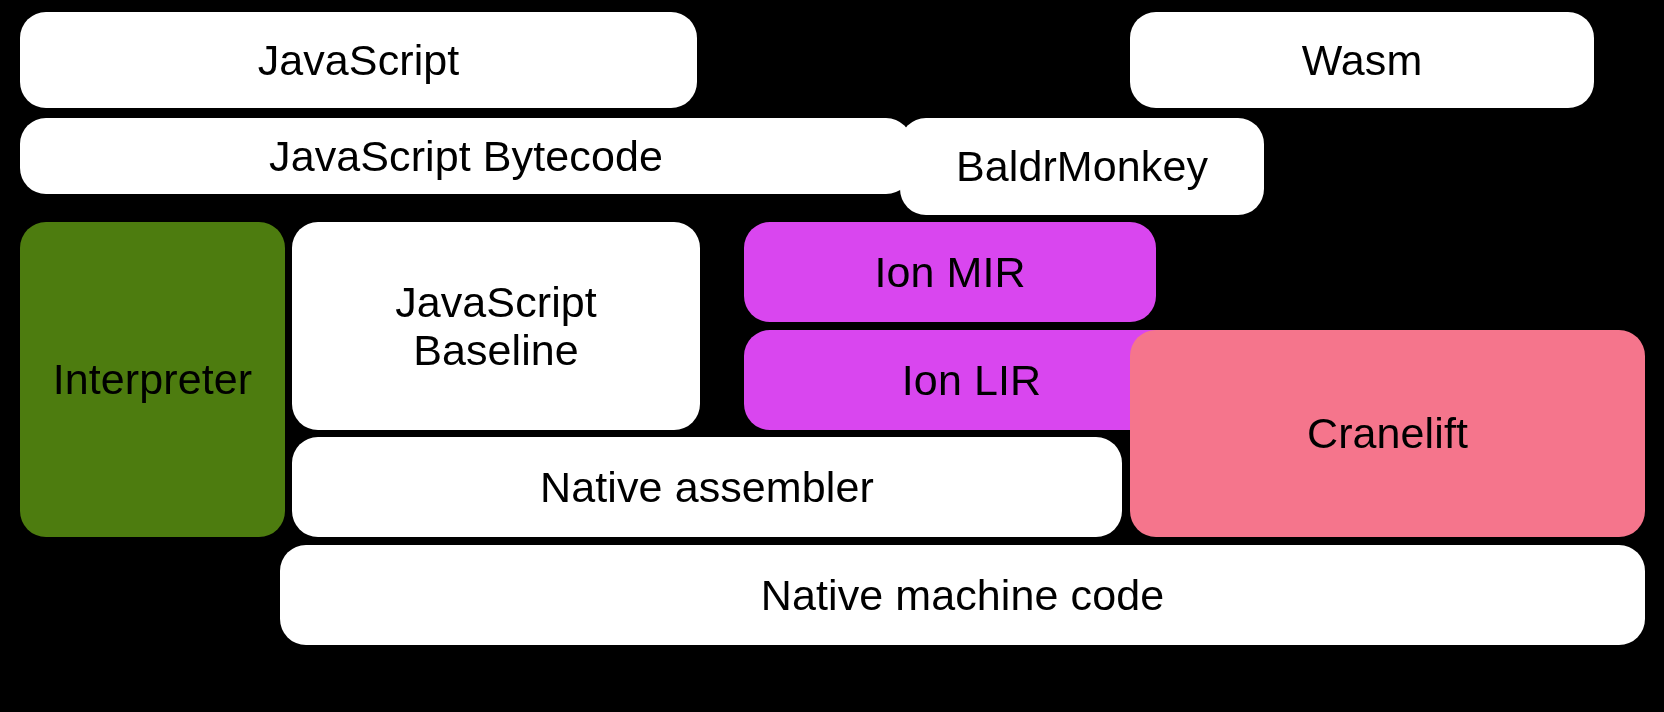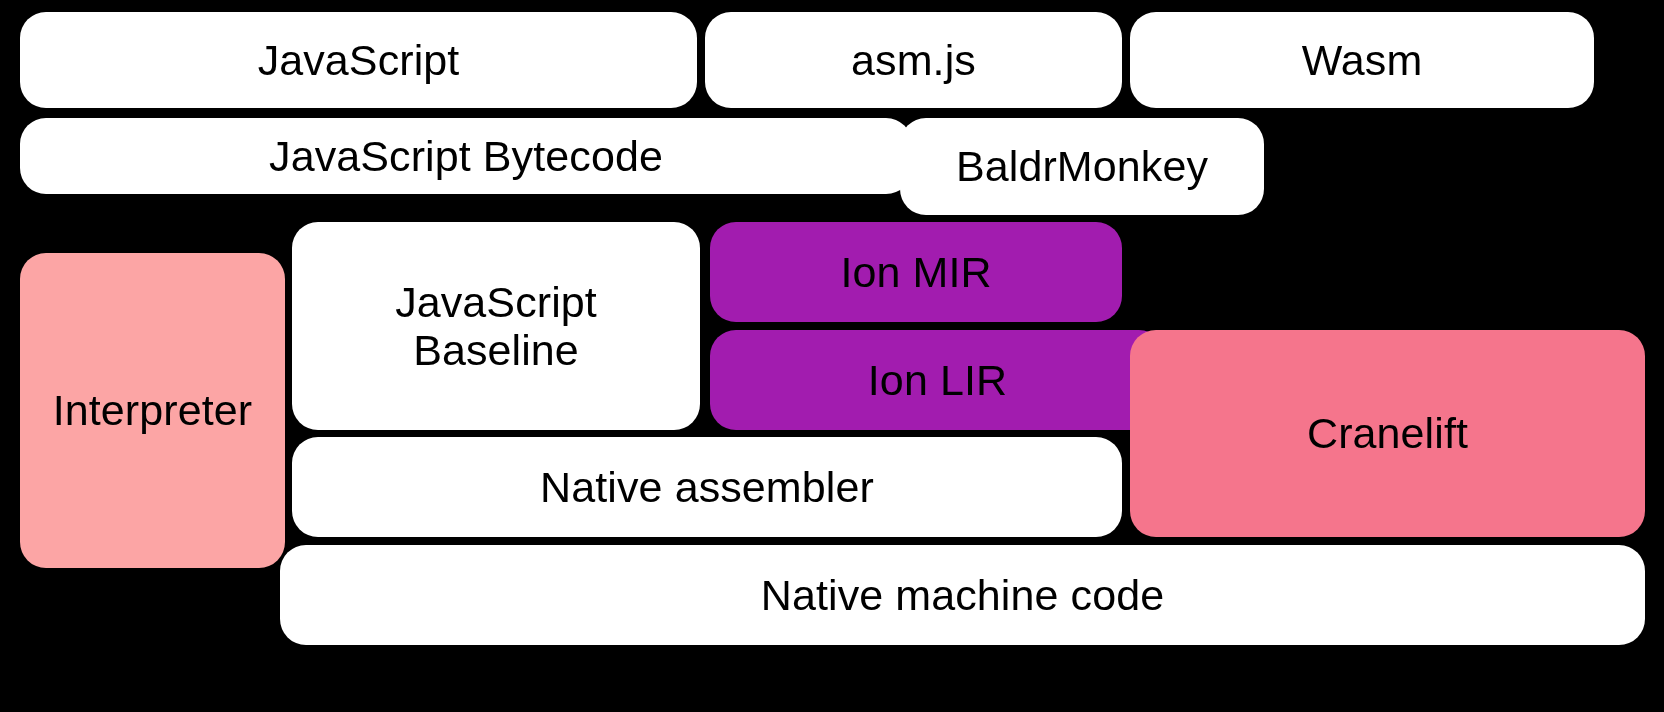--- a/index.html
+++ b/index.html
@@ -26,30 +26,29 @@
     color: #000000;
     font-size: 43px;
     line-height: 1.12;
     font-weight: 400;
     letter-spacing: 0.1px;
     white-space: pre-line;
     padding: 2px 24px;
     user-select: none;
   }
   .fill-white { background: #ffffff; }
-  .fill-gray  { background: #fca5a5; margin-top: 31px; }
-  .fill-green { background: #a21caf; }
+  .fill-gray  { background: #4d7c0f; }
+  .fill-green { background: #d946ef; margin-left: 34px; }
   .fill-pink  { background: #f5758c; }
 </style>
 </head>
 <body>
 
 <div id="stage">
     <div class="node fill-white" style="left: 20px; top: 12px; width: 677px; height: 96px;"><span>JavaScript</span></div>
-    <div class="node fill-white" style="left: 705px; top: 12px; width: 417px; height: 96px;"><span>asm.js</span></div>
     <div class="node fill-white" style="left: 1130px; top: 12px; width: 464px; height: 96px;"><span>Wasm</span></div>
     <div class="node fill-white" style="left: 20px; top: 118px; width: 892px; height: 76px;"><span>JavaScript Bytecode</span></div>
     <div class="node fill-white" style="left: 900px; top: 118px; width: 364px; height: 97px;"><span>BaldrMonkey</span></div>
     <div class="node fill-gray" style="left: 20px; top: 222px; width: 265px; height: 315px;"><span>Interpreter</span></div>
     <div class="node fill-white" style="left: 292px; top: 222px; width: 408px; height: 208px;"><span>JavaScript
 Baseline</span></div>
     <div class="node fill-green" style="left: 710px; top: 222px; width: 412px; height: 100px;"><span>Ion MIR</span></div>
     <div class="node fill-green" style="left: 710px; top: 330px; width: 455px; height: 100px; text-align: center;"><span>Ion LIR</span></div>
     <div class="node fill-pink" style="left: 1130px; top: 330px; width: 515px; height: 207px; justify-content: center;"><span>Cranelift</span></div>
     <div class="node fill-white" style="left: 292px; top: 437px; width: 830px; height: 100px;"><span>Native assembler</span></div>

